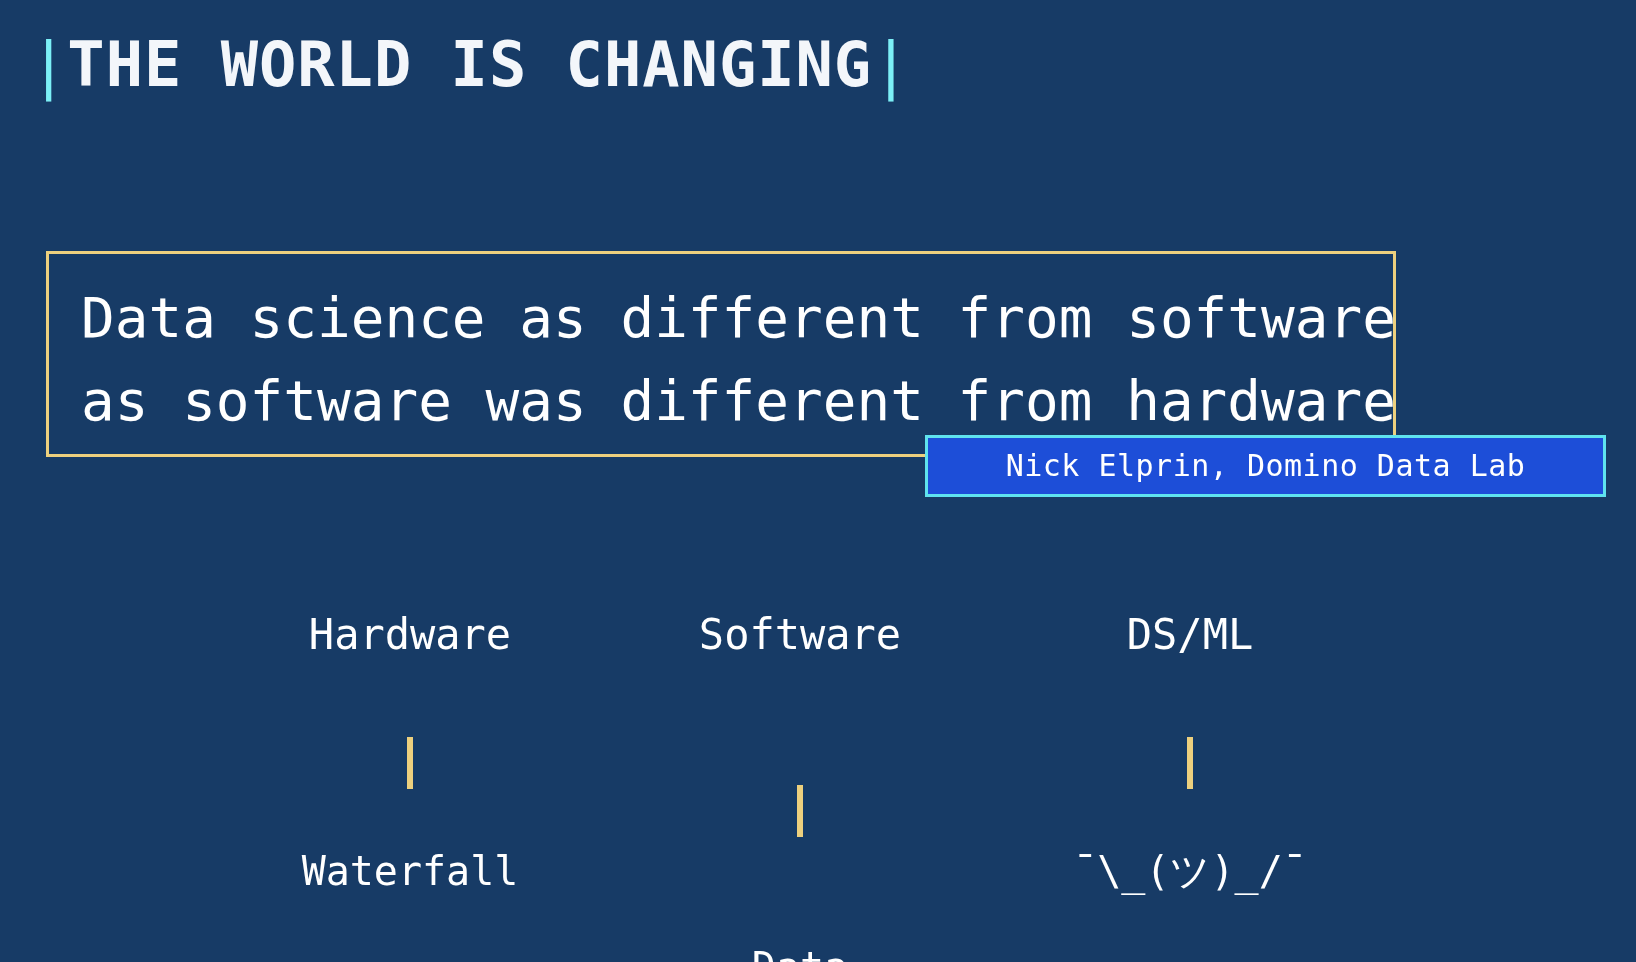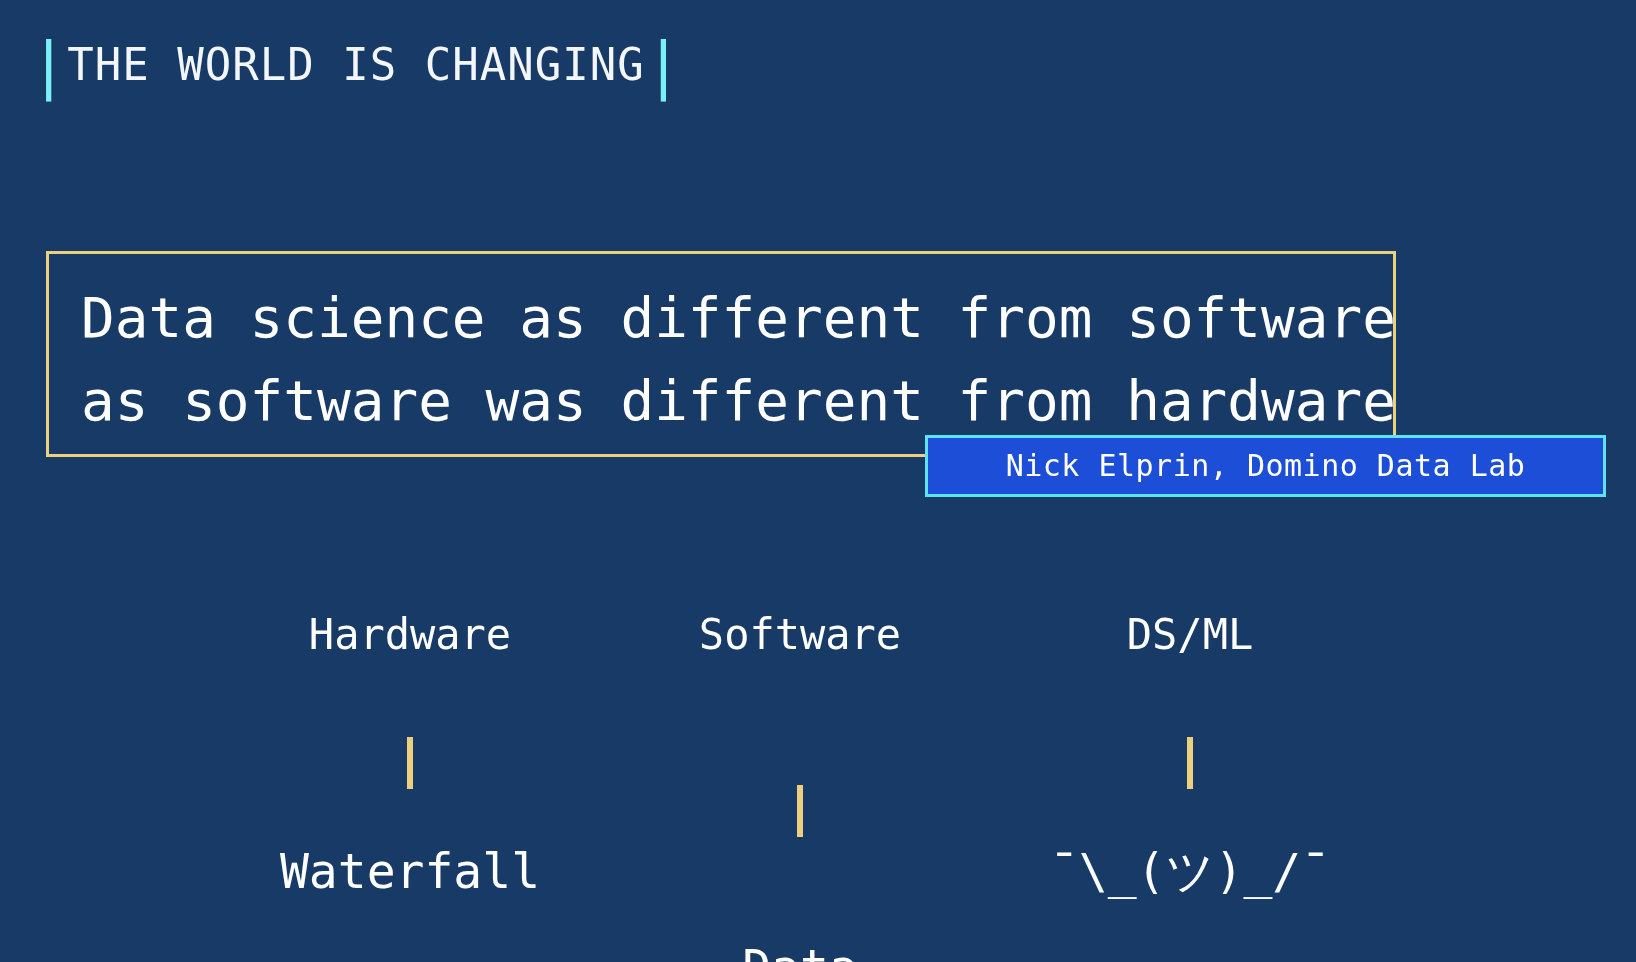--- a/index.html
+++ b/index.html
@@ -36,24 +36,24 @@
   .title-pipe {
     color: #7cf0f7;
     font-size: 62px;
     line-height: 1;
     font-weight: 400;
     letter-spacing: 0;
   }
 
   .title-text {
     color: #f3f6fa;
-    font-size: 44px;
+    font-size: 62px;
     line-height: 1;
     letter-spacing: 1px;
-    font-weight: 400;
+    font-weight: 700;
     white-space: pre;
   }
 
   
   .quote-box {
     position: absolute;
     left: 33px;
     top: 251px;
     width: 1350px;
     height: 206px;
@@ -132,21 +132,21 @@
 
   .evo-bar {
     width: 6px;
     height: 52px;
     background: #edd07e;
     margin-top: 79px;
   }
 
   .evo-bottom {
     color: #ffffff;
-    font-size: 48px;
+    font-size: 40px;
     line-height: 1;
     white-space: pre;
     margin-top: 58px;
     height: 48px;
     display: flex;
     align-items: center;
   }
 </style>
 </head>
 <body>

